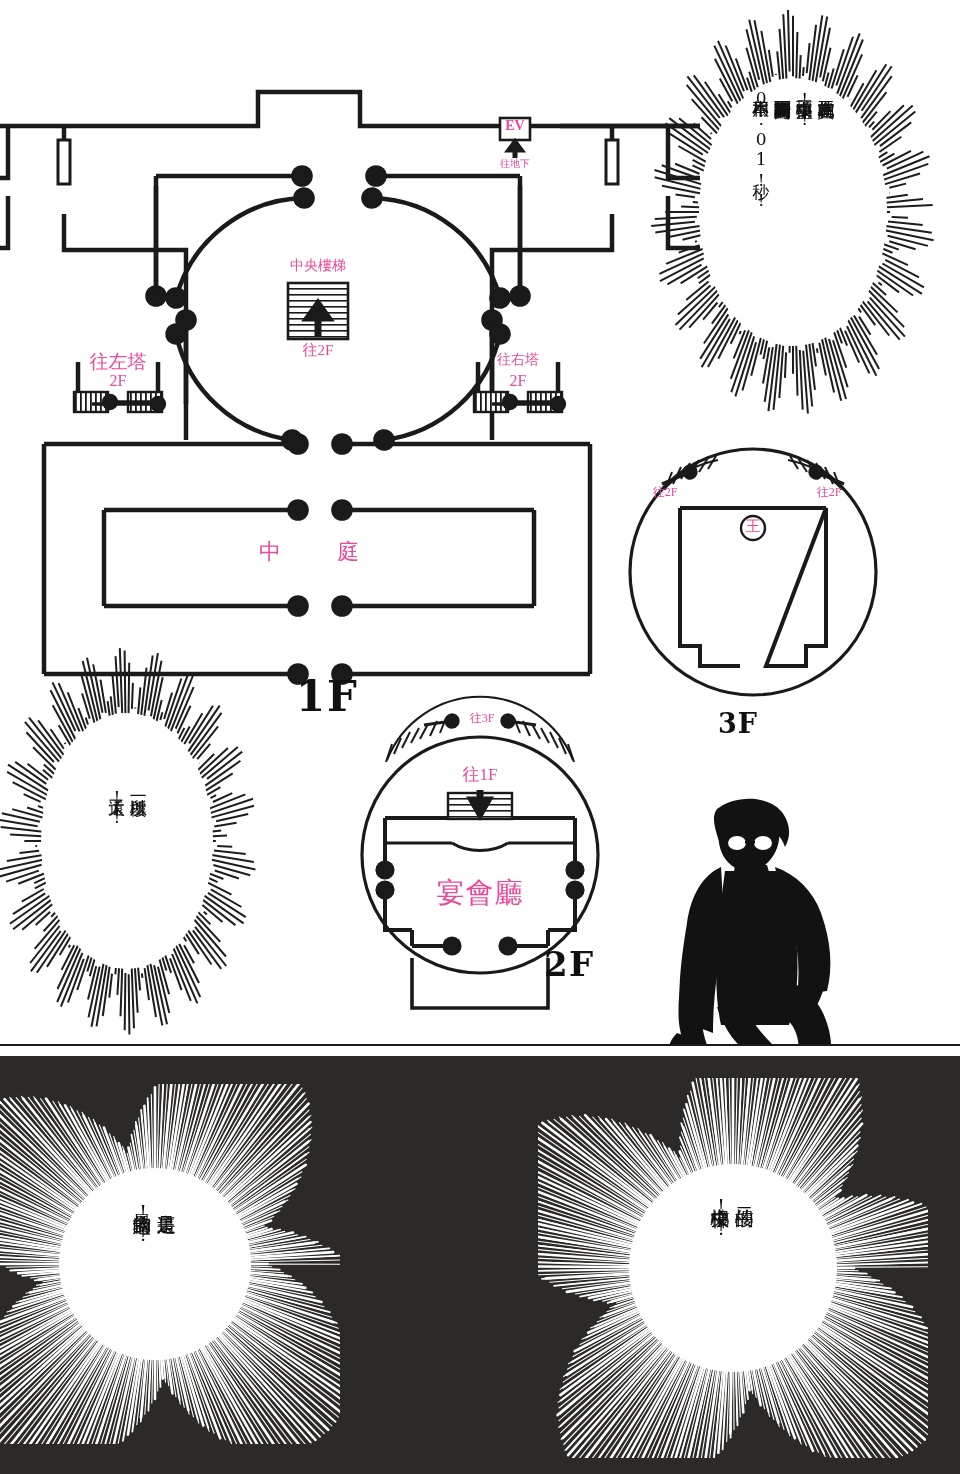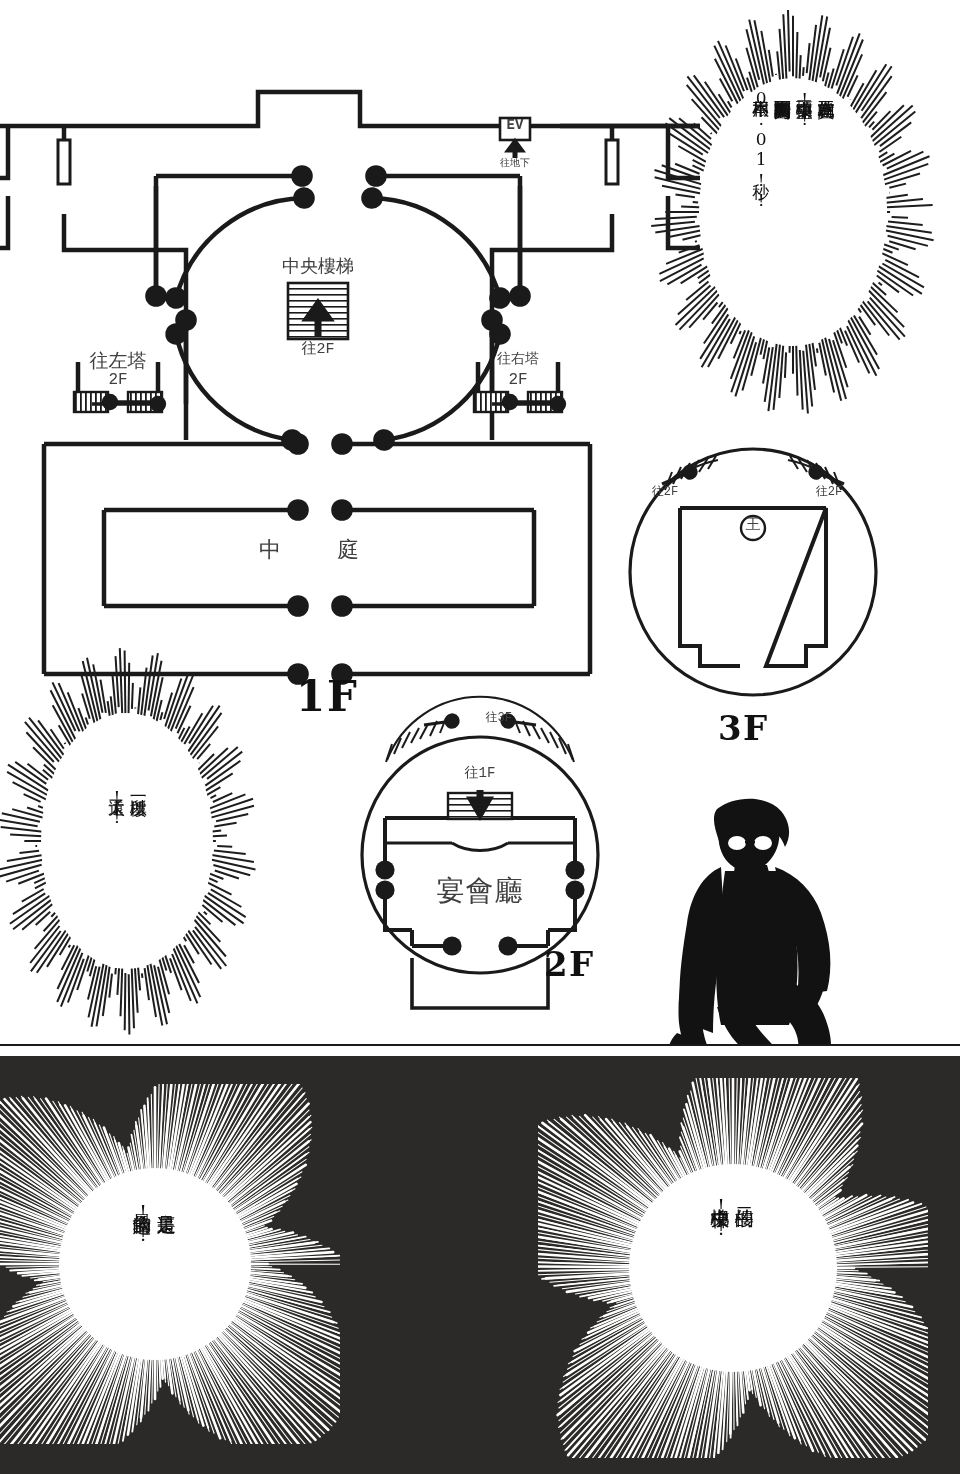--- a/index.html
+++ b/index.html
@@ -97,22 +97,22 @@
     position: absolute;
     font-family: "DejaVu Serif", "Liberation Serif", serif;
     font-weight: 700;
     color: #111111;
     letter-spacing: 0.04em;
   }
 
   
   .plan-label {
     position: absolute;
-    font-family: Liberation Mono, monospace;
-    color: #404040;
+    font-family: Liberation Serif, serif;
+    color: #ec4899;
     text-align: center;
     white-space: nowrap;
     line-height: 1.1;
   }
 
   
   #character {
     position: absolute;
     left: 655px; top: 795px;
   }
@@ -292,42 +292,42 @@
         </g>
         <path d="M 424,725 L 452,721" stroke="#1a1a1a" stroke-width="3.2" marker-end="url(#dot)" fill="none"></path>
         <path d="M 536,725 L 508,721" stroke="#1a1a1a" stroke-width="3.2" marker-end="url(#dot)" fill="none"></path>
       </g>
     </svg>
 
     <div class="plan-label" style="left:498px; top:118px; width:34px; font-size:14px; font-weight:600;">EV</div>
 
     <div class="plan-label" style="left:476px; top:158px; width:78px; font-size:10px;">往地下</div>
 
-    <div class="plan-label" style="left:258px; top:258px; width:120px; font-size:18px;text-align:center;">中央樓梯</div>
+    <div class="plan-label" style="left:258px; top:258px; width:120px; font-size:14px;text-align:center;">中央樓梯</div>
 
     <div class="plan-label" style="left:278px; top:342px; width:80px; font-size:15px;">往2F</div>
 
     <div class="plan-label" style="left:78px; top:352px; width:80px; font-size:19px;">往左塔</div>
     <div class="plan-label" style="left:78px; top:372px; width:80px; font-size:16px;">2F</div>
 
     <div class="plan-label" style="left:478px; top:352px; width:80px; font-size:14px;">往右塔</div>
     <div class="plan-label" style="left:478px; top:372px; width:80px; font-size:16px;">2F</div>
 
     <div class="plan-label" style="left:250px; top:540px; width:40px; font-size:22px;">中</div>
     <div class="plan-label" style="left:328px; top:540px; width:40px; font-size:22px;">庭</div>
 
     <div class="floor-label" style="left:296px; top:672px; font-size:42px;">1F</div>
 
     <div class="plan-label" style="left:741px; top:518px; width:24px; font-size:15px;">王</div>
     <div class="plan-label" style="left:640px; top:486px; width:50px; font-size:12px;">往2F</div>
     <div class="plan-label" style="left:804px; top:486px; width:50px; font-size:12px;">往2F</div>
-    <div class="floor-label" style="left:718px; top:708px; font-size:34px;">3F</div>
-
-    <div class="plan-label" style="left:452px; top:712px; width:60px; font-size:12px;text-align:right;">往3F</div>
-    <div class="plan-label" style="left:450px; top:766px; width:60px; font-size:14px;">往1F</div>
+    <div class="floor-label" style="left:718px; top:708px; font-size:27px;">3F</div>
+
+    <div class="plan-label" style="left:452px; top:712px; width:60px; font-size:12px;">往3F</div>
+    <div class="plan-label" style="left:450px; top:766px; width:60px; font-size:17px;">往1F</div>
     <div class="plan-label" style="left:428px; top:878px; width:104px; font-size:28px; letter-spacing:1px;">宴會廳</div>
     <div class="floor-label" style="left:544px; top:944px; font-size:34px;">2F</div>
 
     <div class="bubble" style="left:636px; top:10px; width:314px; height:404px;">
       <svg class="lines" width="314" height="404" viewBox="0 0 314 404">
         <g id="sp1">
             <line x1="250.0" y1="202.0" x2="254.1" y2="202.0" stroke="#1d1d1d" stroke-width="2"></line>
             <line x1="255.6" y1="206.9" x2="272.0" y2="207.7" stroke="#1d1d1d" stroke-width="2"></line>
             <line x1="252.0" y1="211.5" x2="286.7" y2="214.9" stroke="#1d1d1d" stroke-width="2"></line>
             <line x1="244.8" y1="215.2" x2="295.8" y2="222.8" stroke="#1d1d1d" stroke-width="2"></line>

